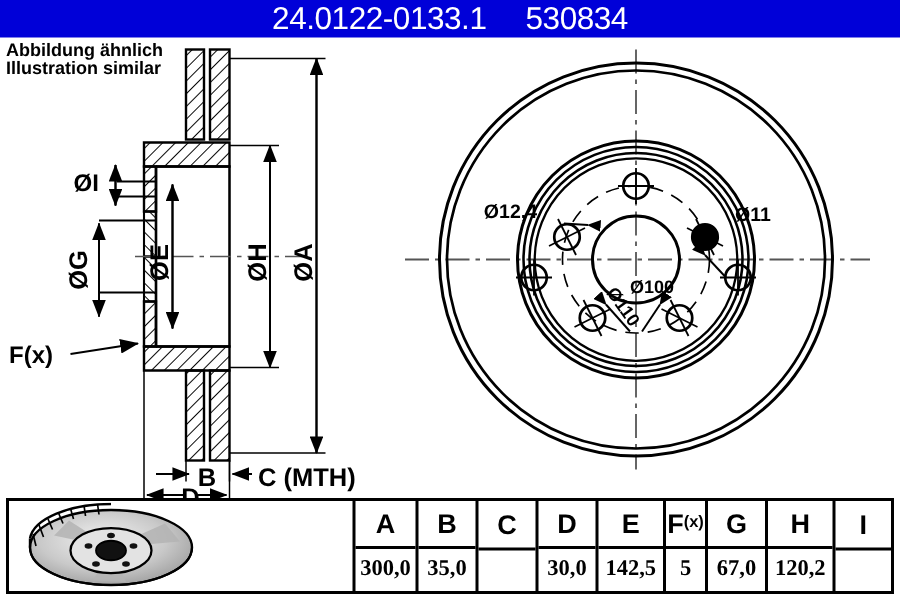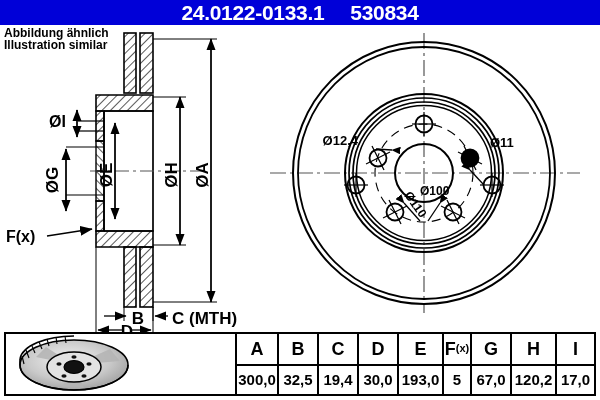--- a/index.html
+++ b/index.html
@@ -14,21 +14,21 @@
 
   
   .header-bar{
     position:absolute;left:0;top:0;width:600px;height:25px;
     background:#0000d8;
   }
   .header-title{
     position:absolute;left:0;top:0;width:600px;height:25px;
     display:flex;align-items:center;justify-content:center;
     gap:26px;
-    color:#ffffff;font-weight:bold;font-size:21px;
+    color:#ffffff;font-weight:normal;font-size:21px;
     letter-spacing:-0.3px;line-height:1;
   }
   .header-title span{display:inline-block;}
 
   
   .illus-note{
     position:absolute;left:4px;top:28px;
     font-size:12px;font-weight:bold;color:#000;
     line-height:11.5px;white-space:nowrap;
   }
@@ -63,21 +63,21 @@
   .col:last-child{border-right:none;}
   .col .hd{
     height:31px;
     border-bottom:2px solid #000;
     display:flex;align-items:center;justify-content:center;
     font-size:18px;font-weight:bold;line-height:1;
   }
   .col .vl{
     height:29px;
     display:flex;align-items:center;justify-content:center;
-    font-size:15px;font-weight:bold;line-height:1;
+    font-size:15px;font-weight:bold;line-height:1;font-family:Liberation Serif, serif;
   }
   .col .hd .sub{font-size:11px;}
   .w-a{width:42px}.w-b{width:40px}.w-c{width:40px}.w-d{width:40px}
   .w-e{width:45px}.w-f{width:28px}.w-g{width:40px}.w-h{width:45px}.w-i{width:none;flex:1}
 </style>
 </head>
 <body>
 
 <div id="root">
 
@@ -348,49 +348,47 @@
       </svg>
     </div>
 
     <div class="cols">
       <div class="col w-a">
         <div class="hd">A</div>
         <div class="vl">300,0</div>
       </div>
       <div class="col w-b">
         <div class="hd">B</div>
-        <div class="vl">32,5</div>
+        <div class="vl">35,0</div>
       </div>
       <div class="col w-c">
         <div class="hd">C</div>
-        <div class="vl">19,4</div>
       </div>
       <div class="col w-d">
         <div class="hd">D</div>
         <div class="vl">30,0</div>
       </div>
       <div class="col w-e">
         <div class="hd">E</div>
-        <div class="vl">193,0</div>
+        <div class="vl">142,5</div>
       </div>
       <div class="col w-f">
         <div class="hd">
             <span>F</span>
             <span class="sub">(x)</span>
           </div>
         <div class="vl">5</div>
       </div>
       <div class="col w-g">
         <div class="hd">G</div>
         <div class="vl">67,0</div>
       </div>
       <div class="col w-h">
         <div class="hd">H</div>
         <div class="vl">120,2</div>
       </div>
       <div class="col w-i">
         <div class="hd">I</div>
-        <div class="vl">17,0</div>
       </div>
     </div>
   </div>
 
 </div>
 
 </body></html>

